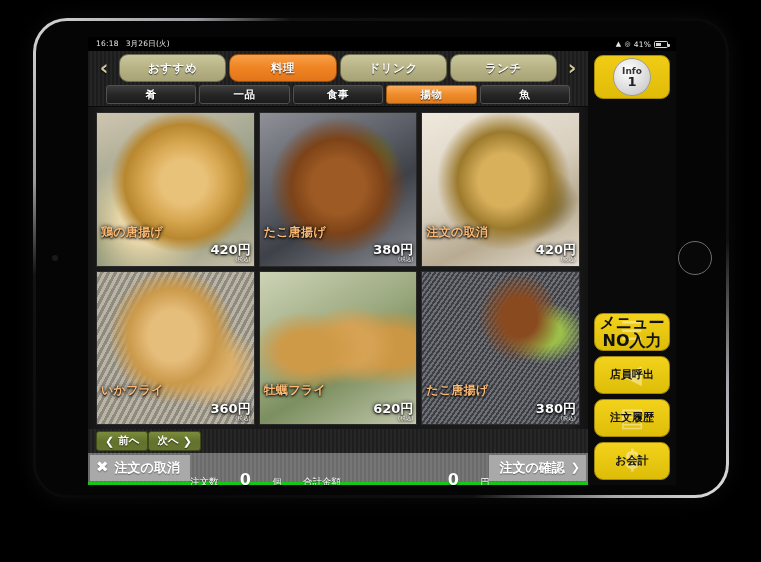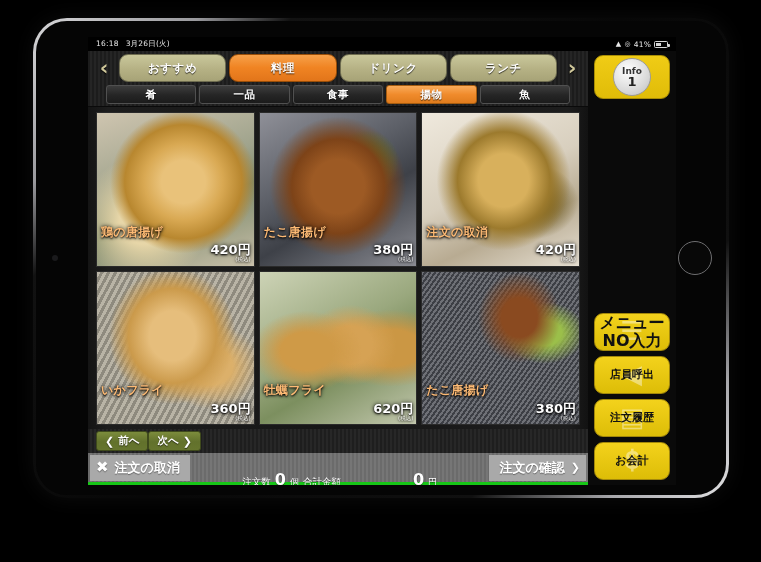--- a/index.html
+++ b/index.html
@@ -275,22 +275,22 @@
     font-size: 13px;
     font-weight: bold;
     cursor: pointer;
     text-shadow: 0 1px 1px rgba(0,0,0,.4);
   }
   .x-icon { font-size: 15px; font-weight: bold; line-height: 1; }
   #totals {
     flex: 1;
     display: flex;
     align-items: baseline;
-    justify-content: center;
-    gap: 4px;
+    justify-content: space-between;
+    gap: 17px;
     color: #fff;
     text-shadow: 0 1px 1px rgba(0,0,0,.5);
     margin-top: 24px;
   }
   .tot-label { font-size: 9.5px; }
   .tot-num { font-size: 16px; font-weight: bold; }
   .tot-unit { font-size: 9px; }
   .spacer { width: 64px; }
   #confirm-btn {
     display: flex; align-items: center; gap: 6px;

